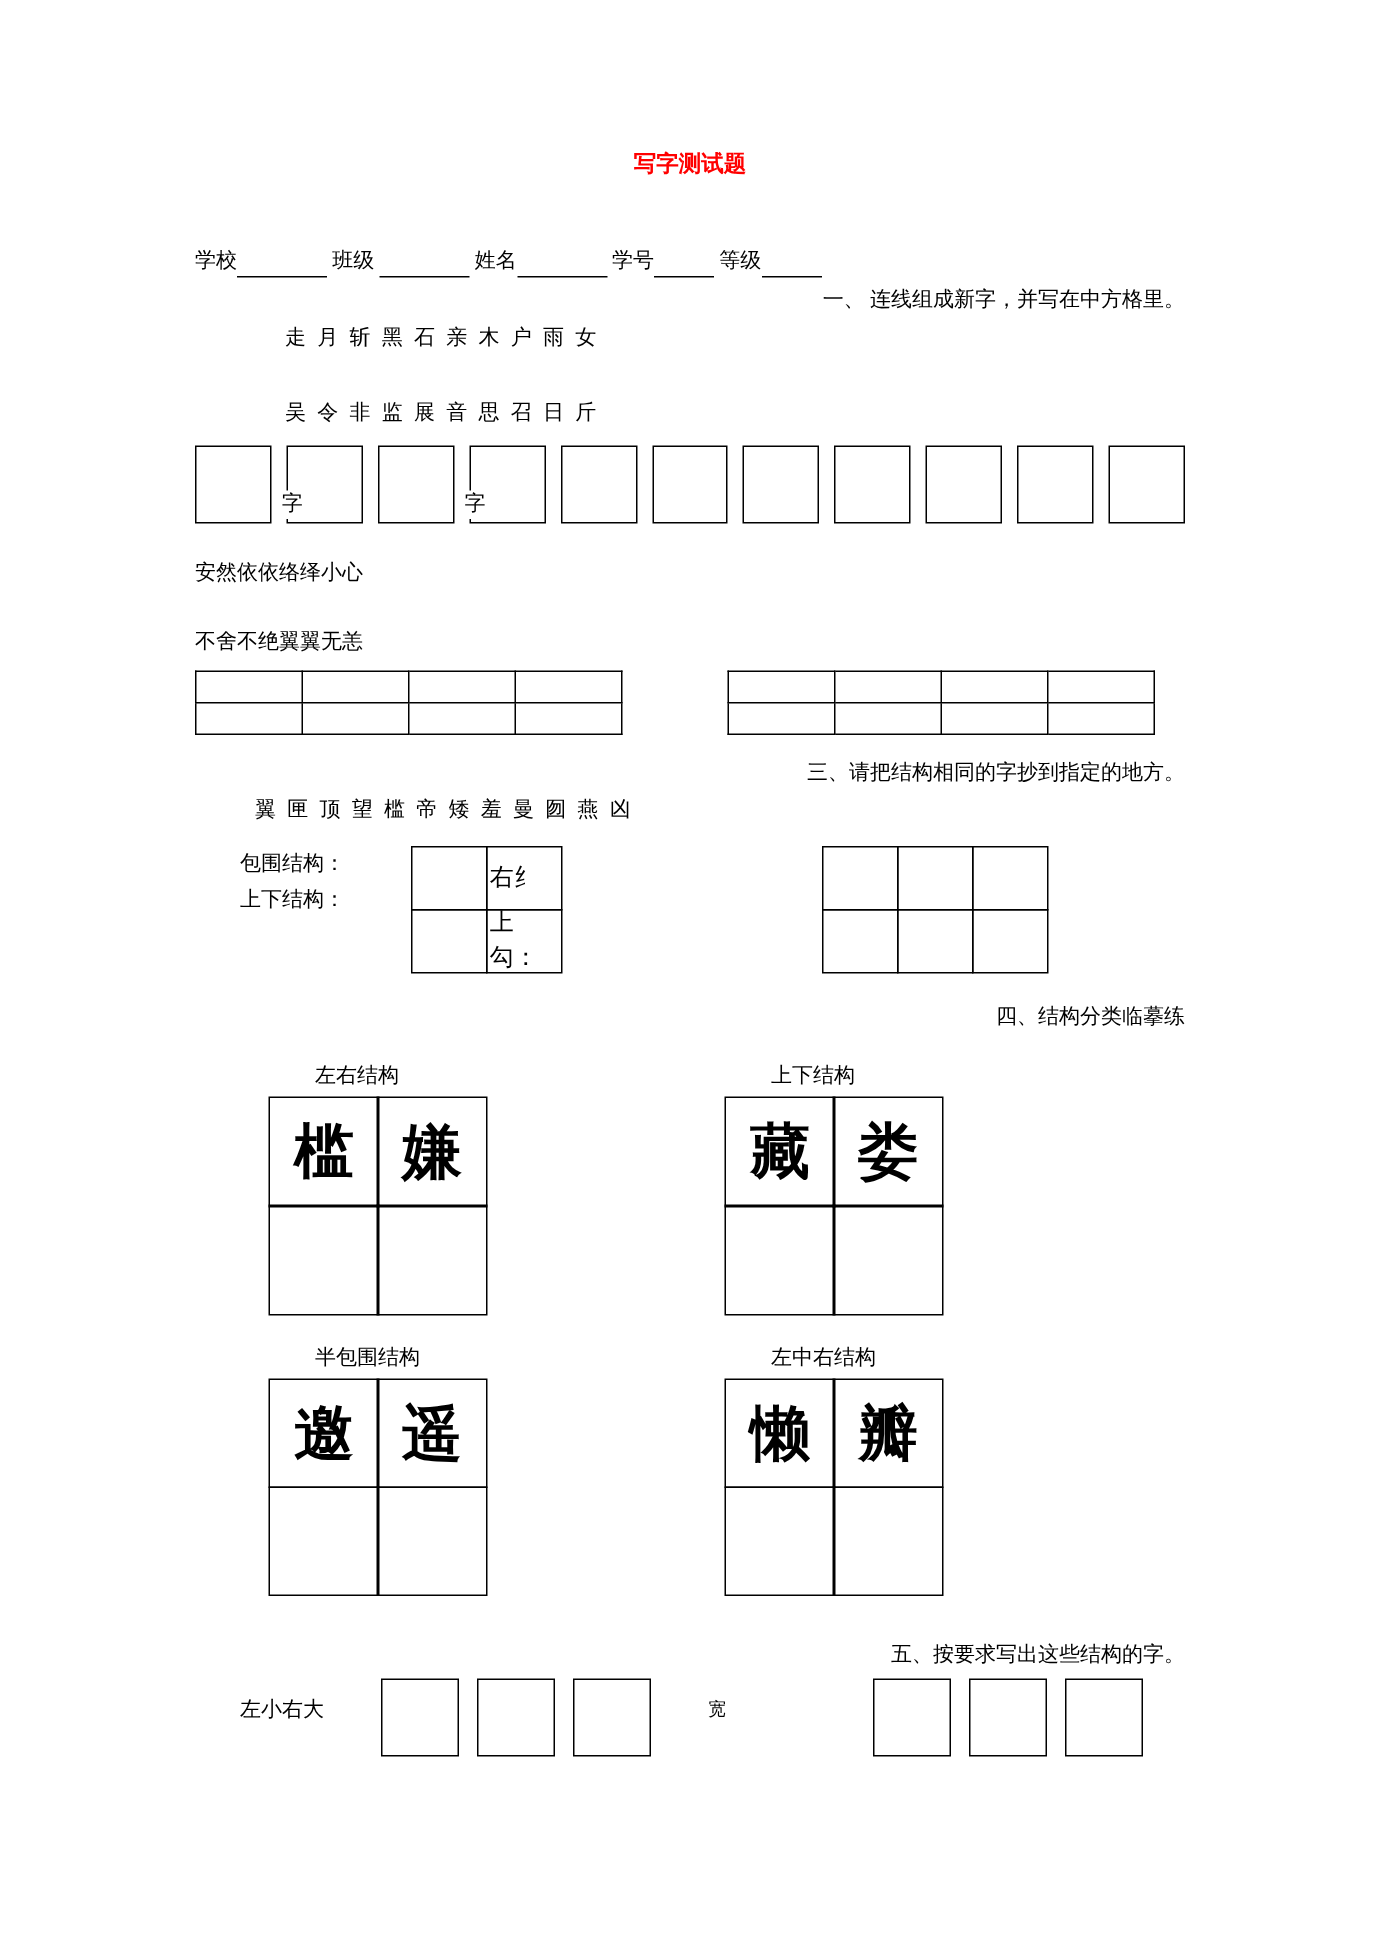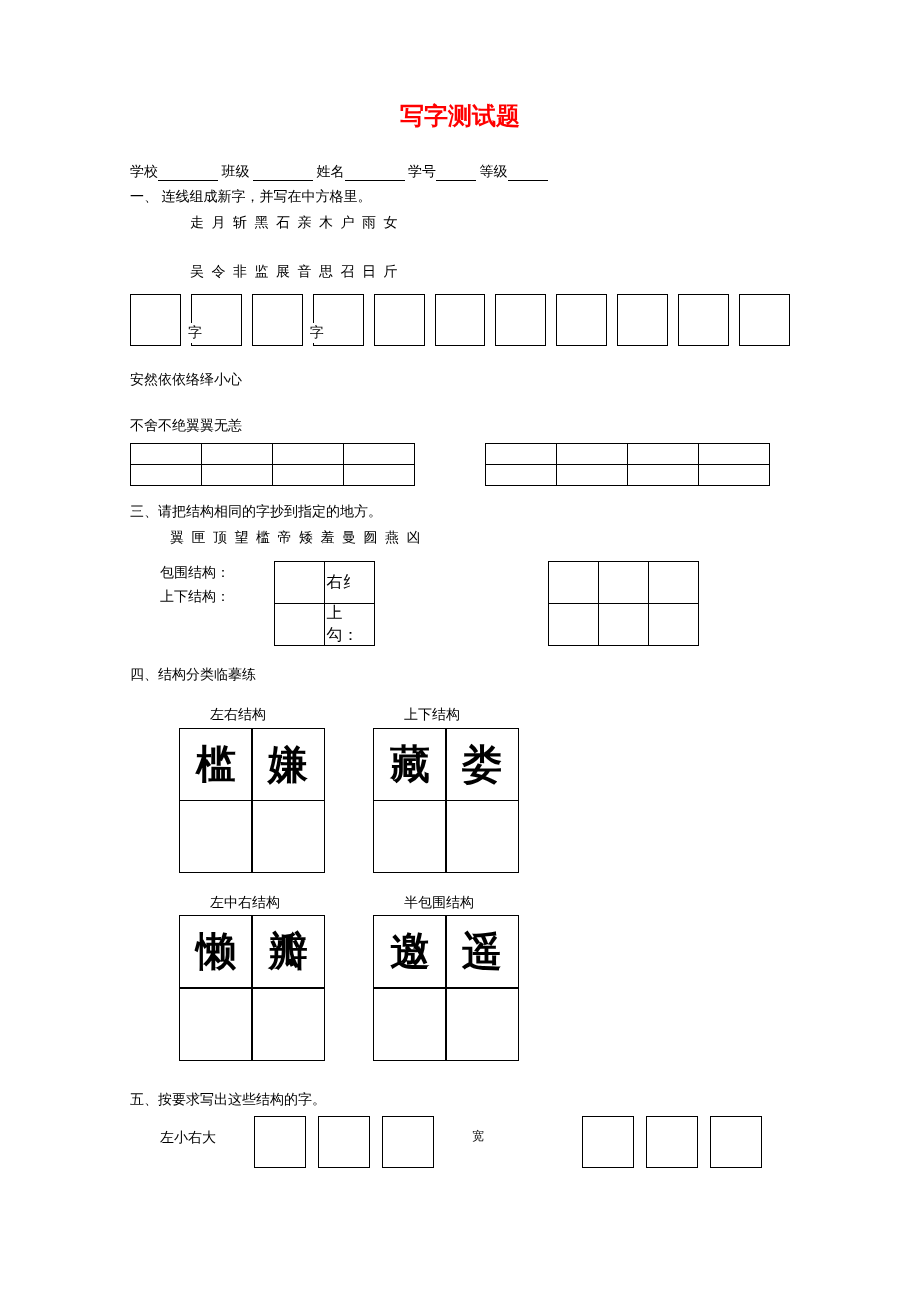--- a/index.html
+++ b/index.html
@@ -8,37 +8,38 @@
     margin: 0;
     padding: 100px 130px 60px 130px;
     background: white;
     color: black;
     line-height: 1.4;
   }
   .title {
     text-align: center;
     color: #ff0000;
     font-weight: bold;
-    font-size: 24px;
-    margin-bottom: 28px;
+    font-size: 15px;
+    margin-bottom: 44px;
   }
   .info-line {
     margin-bottom: 4px;
   }
   .uline {
     display: inline-block;
     border-bottom: 1px solid black;
     min-width: 60px;
     height: 14px;
     vertical-align: bottom;
   }
   .uline-s { min-width: 40px; }
   .section {
     margin-top: 6px;
     margin-bottom: 6px;
+    text-align: right;
   }
   .hanzi-row {
     padding-left: 60px;
     letter-spacing: 2px;
     margin-top: 6px;
     margin-bottom: 6px;
   }
   .box-row {
     display: flex;
     gap: 10px;
@@ -108,20 +109,21 @@
     grid-template-columns: 50px 50px 50px;
     grid-template-rows: 42px 42px;
     margin-left: auto;
   }
   .mini-grid3 div {
     border: 1px solid black;
     margin: -0.5px;
   }
   .practice-row {
     display: flex;
+    gap: 110px;
     margin-top: 20px;
     margin-bottom: 10px;
   }
   .practice-block { }
   .practice-label {
     padding-left: 80px;
     margin-bottom: 4px;
   }
   .big-grid {
     display: grid;
@@ -286,37 +288,37 @@
       <div>藏</div>
       <div>娄</div>
       <div></div>
         <div></div>
     </div>
   </div>
 </div>
 
 <div class="practice-row">
   <div class="practice-block">
+    <div class="practice-label">半包围结构</div>
+    <div class="big-grid">
+      <div>邀</div>
+      <div>遥</div>
+      <div></div>
+        <div></div>
+    </div>
+  </div>
+  <div class="practice-block">
     <div class="practice-label">左中右结构</div>
     <div class="big-grid">
       <div>懒</div>
       <div>瓣</div>
       <div></div>
         <div></div>
     </div>
   </div>
-  <div class="practice-block">
-    <div class="practice-label">半包围结构</div>
-    <div class="big-grid">
-      <div>邀</div>
-      <div>遥</div>
-      <div></div>
-        <div></div>
-    </div>
-  </div>
 </div>
 
 <div class="section" style="margin-top:30px">五、按要求写出这些结构的字。</div>
 <div class="q5-row">
   <div class="q5-label">左小右大</div>
   <div class="box-row2">
     <div class="sq2"></div>
     <div class="sq2"></div>
     <div class="sq2"></div>
   </div>

